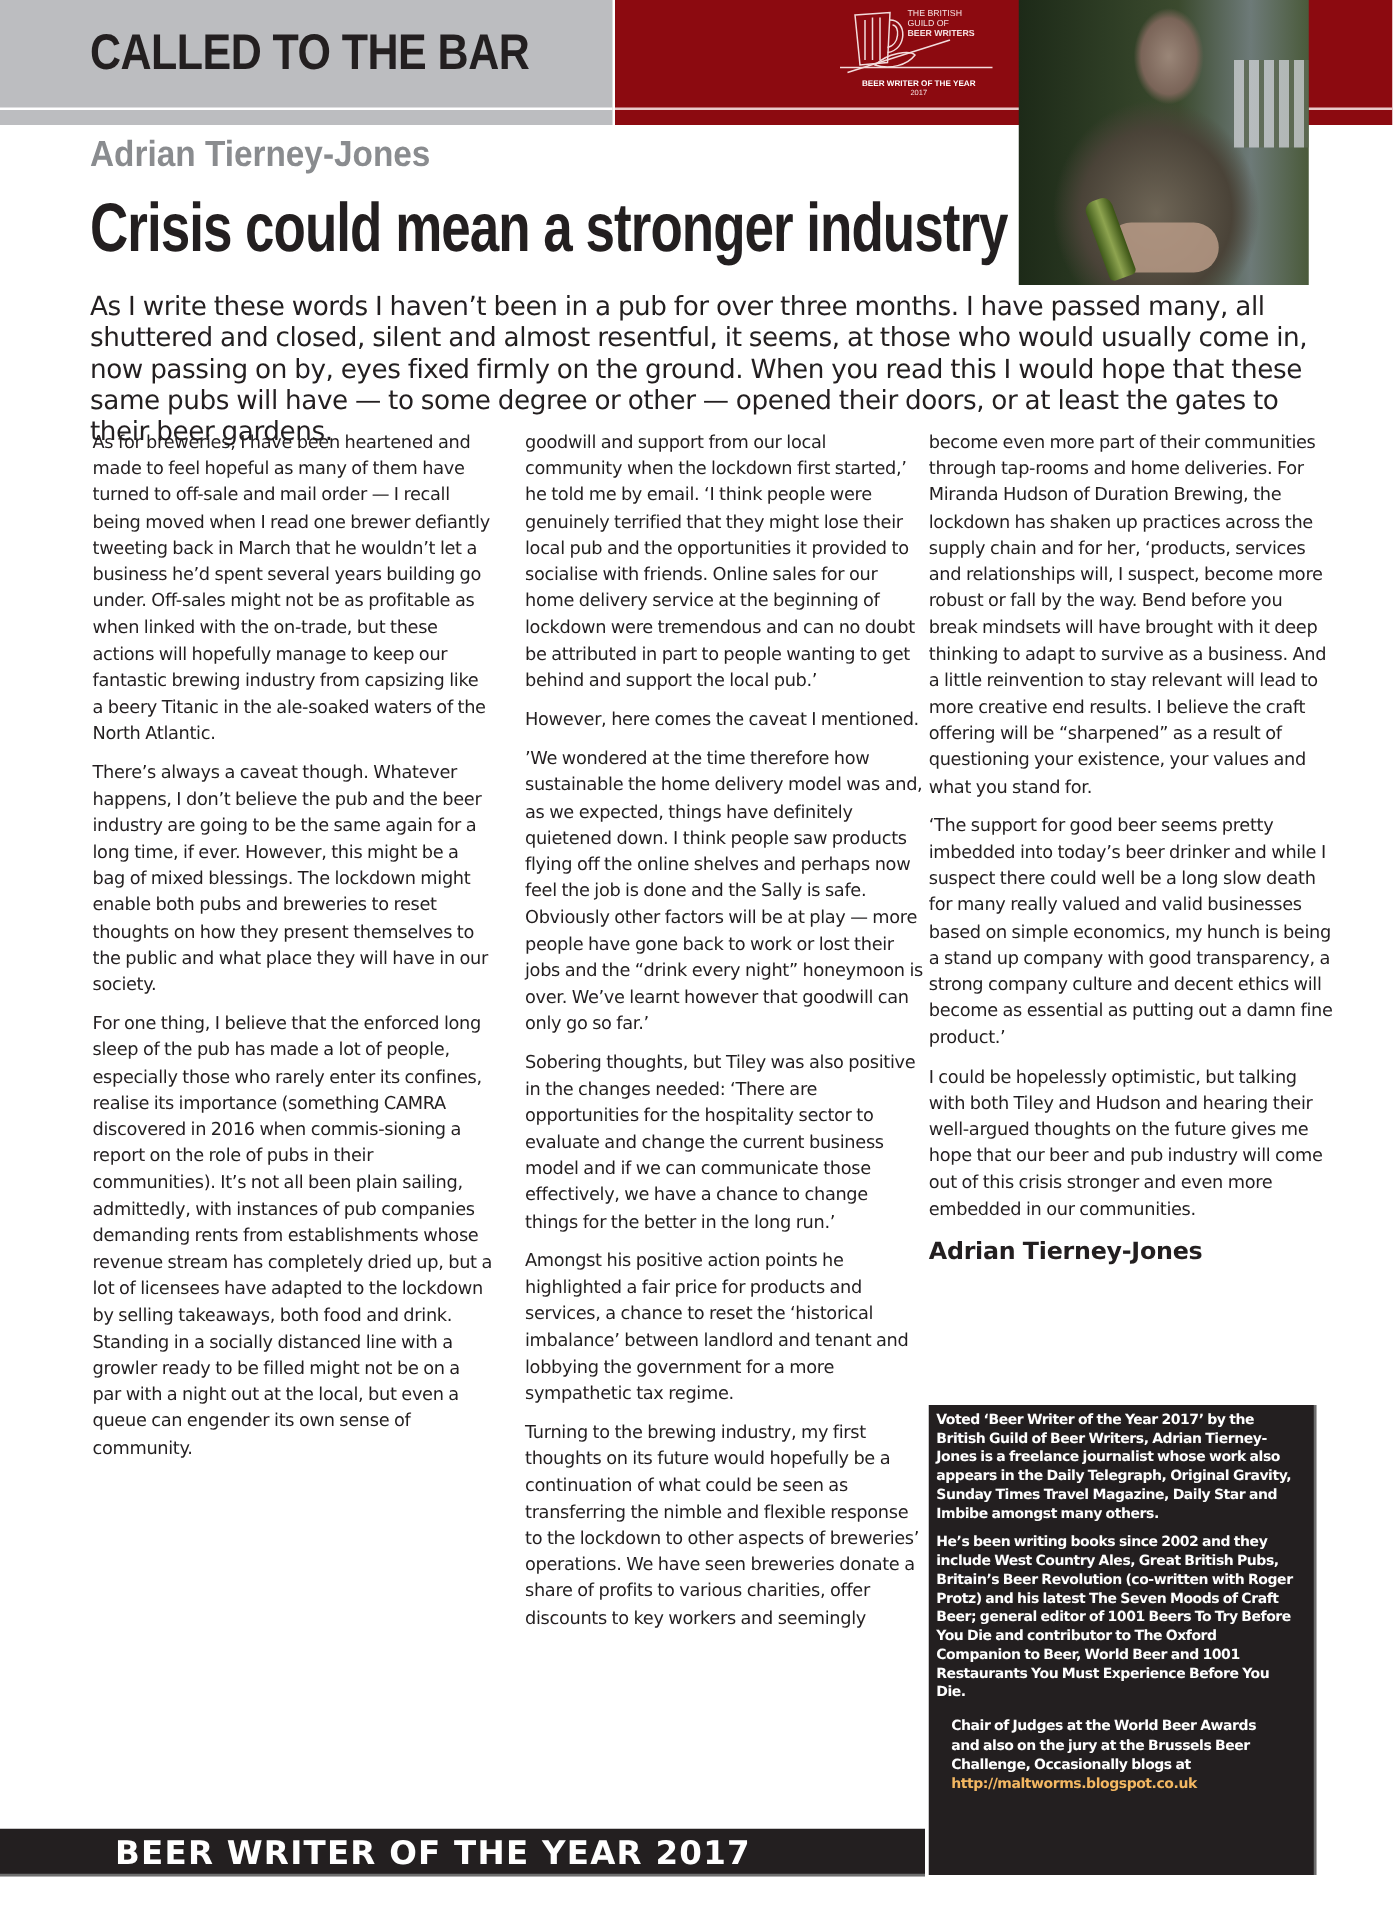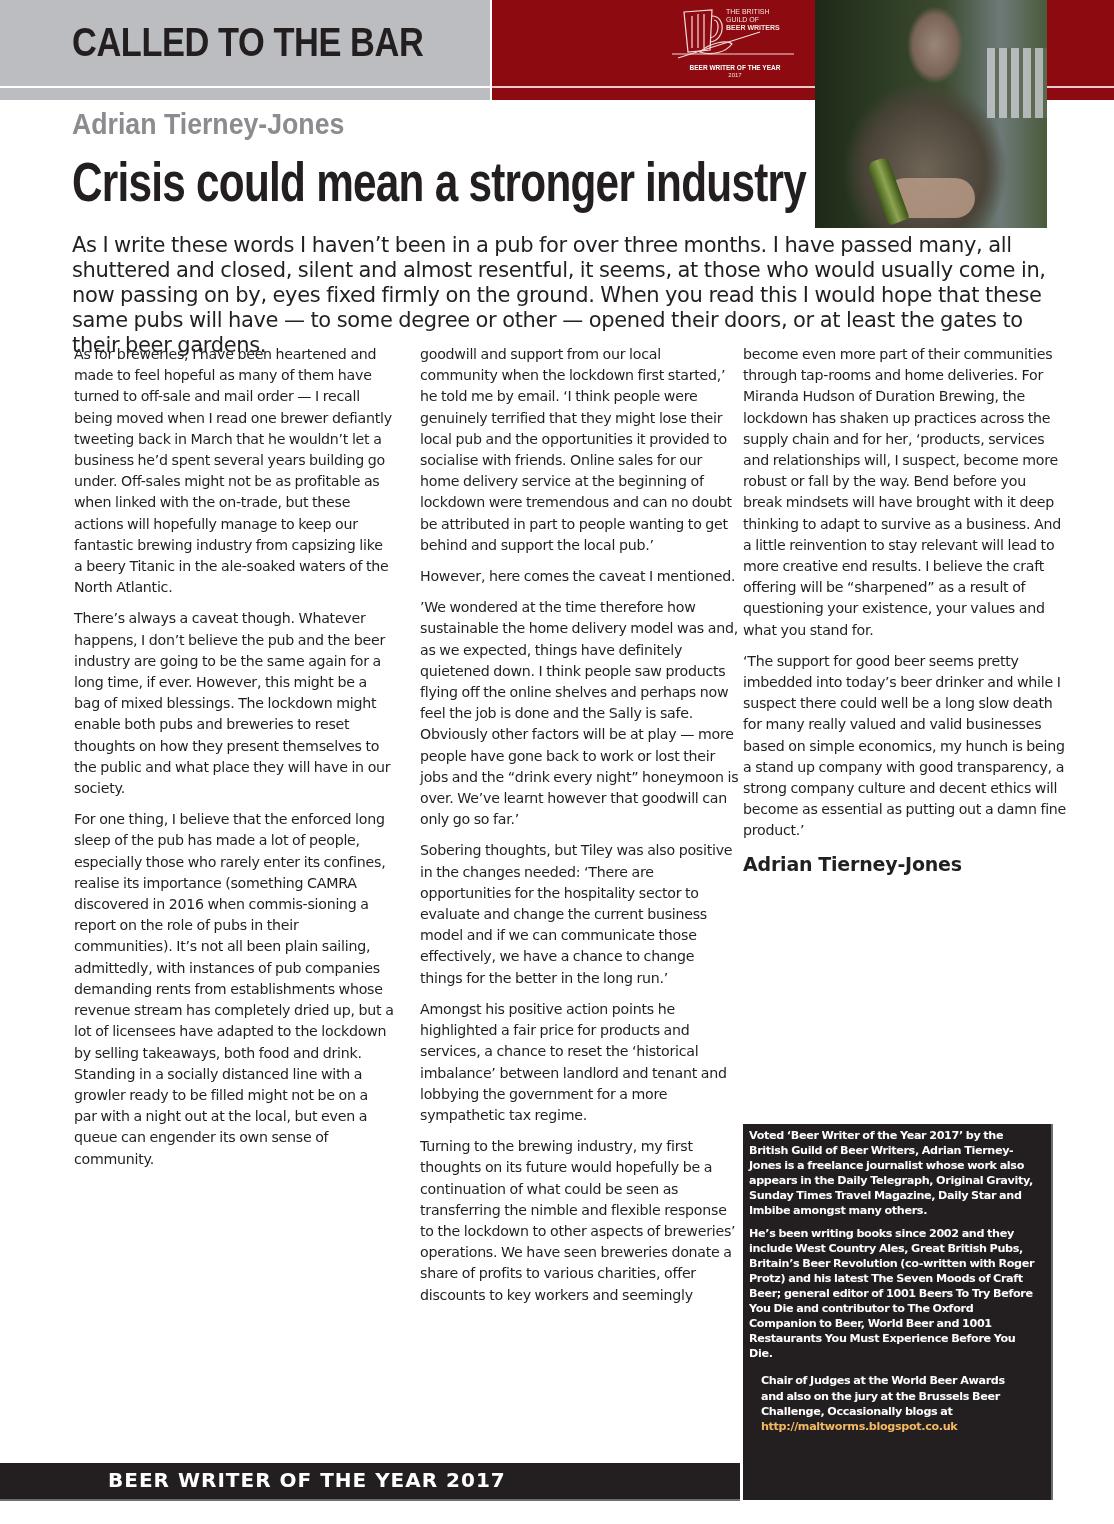--- a/index.html
+++ b/index.html
@@ -42,21 +42,21 @@
   .col2 { left:420px; }
   .col3 { left:743px; width:325px; }
 
   .sig { font-family:"DejaVu Sans", sans-serif; font-weight:bold; font-size:19px; color:#231f20; margin-top:12px; letter-spacing:-0.2px; }
 
   .bio { position:absolute; left:743px; top:1124px; width:310px; height:376px; background:#231f20; color:#ffffff; padding:4px 10px 0 6px; box-sizing:border-box; font-family:"DejaVu Sans", sans-serif; font-weight:bold; font-size:11.2px; line-height:15.1px; letter-spacing:-0.35px; word-spacing:-0.6px; border-right:2px solid #6e6e6e; }
   .bio p { margin:0 0 7px 0; }
   .bio .link { color:#f4b862; }
 
   .footer-band { position:absolute; left:0; top:1463px; width:740px; height:36px; background:#231f20; border-bottom:2px solid #6e6e6e; }
-  .footer-text { position:absolute; left:108px; top:1468px; font-family:"DejaVu Sans", sans-serif; font-weight:bold; font-size:20px; color:#ffffff; letter-spacing:1px; white-space:nowrap; }
+  .footer-text { position:absolute; left:92px; top:1468px; font-family:"DejaVu Sans", sans-serif; font-weight:bold; font-size:26px; color:#ffffff; letter-spacing:1px; white-space:nowrap; }
 </style>
 </head>
 <body>
 
 <div class="hdr-grey"></div>
 <div class="hdr-grey-line"></div>
 <div class="hdr-red"></div>
 <div class="hdr-red-line"></div>
 <div class="section-title">CALLED TO THE BAR</div>
 
@@ -102,20 +102,21 @@
   <p>However, here comes the caveat I mentioned.</p>
   <p>’We wondered at the time therefore how sustainable the home delivery model was and, as we expected, things have definitely quietened down. I think people saw products flying off the online shelves and perhaps now feel the job is done and the Sally is safe. Obviously other factors will be at play — more people have gone back to work or lost their jobs and the “drink every night” honeymoon is over. We’ve learnt however that goodwill can only go so far.’</p>
   <p>Sobering thoughts, but Tiley was also positive in the changes needed: ‘There are opportunities for the hospitality sector to evaluate and change the current business model and if we can communicate those effectively, we have a chance to change things for the better in the long run.’</p>
   <p>Amongst his positive action points he highlighted a fair price for products and services, a chance to reset the ‘historical imbalance’ between landlord and tenant and lobbying the government for a more sympathetic tax regime.</p>
   <p>Turning to the brewing industry, my first thoughts on its future would hopefully be a continuation of what could be seen as transferring the nimble and flexible response to the lockdown to other aspects of breweries’ operations. We have seen breweries donate a share of profits to various charities, offer discounts to key workers and seemingly</p>
 </div>
 
 <div class="col col3">
   <p>become even more part of their communities through tap-rooms and home deliveries. For Miranda Hudson of Duration Brewing, the lockdown has shaken up practices across the supply chain and for her, ‘products, services and relationships will, I suspect, become more robust or fall by the way. Bend before you break mindsets will have brought with it deep thinking to adapt to survive as a business. And a little reinvention to stay relevant will lead to more creative end results. I believe the craft offering will be “sharpened” as a result of questioning your existence, your values and what you stand for.</p>
   <p>‘The support for good beer seems pretty imbedded into today’s beer drinker and while I suspect there could well be a long slow death for many really valued and valid businesses based on simple economics, my hunch is being a stand up company with good transparency, a strong company culture and decent ethics will become as essential as putting out a damn fine product.’</p>
+  <p>I could be hopelessly optimistic, but talking with both Tiley and Hudson and hearing their well-argued thoughts on the future gives me hope that our beer and pub industry will come out of this crisis stronger and even more embedded in our communities.</p>
   <div class="sig">Adrian Tierney-Jones</div>
 </div>
 
 <div class="bio">
   <p>Voted ‘Beer Writer of the Year 2017’ by the British Guild of Beer Writers, Adrian Tierney-Jones is a freelance journalist whose work also appears in the Daily Telegraph, Original Gravity, Sunday Times Travel Magazine, Daily Star and Imbibe amongst many others.</p>
   <p>He’s been writing books since 2002 and they include West Country Ales, Great British Pubs, Britain’s Beer Revolution (co-written with Roger Protz) and his latest The Seven Moods of Craft Beer; general editor of 1001 Beers To Try Before You Die and contributor to The Oxford Companion to Beer, World Beer and 1001 Restaurants You Must Experience Before You Die.</p>
   <p style="margin:12px;">
     <span>Chair of Judges at the World Beer Awards and also on the jury at the Brussels Beer Challenge, Occasionally blogs at</span><br>
     <a class="link">http://maltworms.blogspot.co.uk</a>
   </p>

